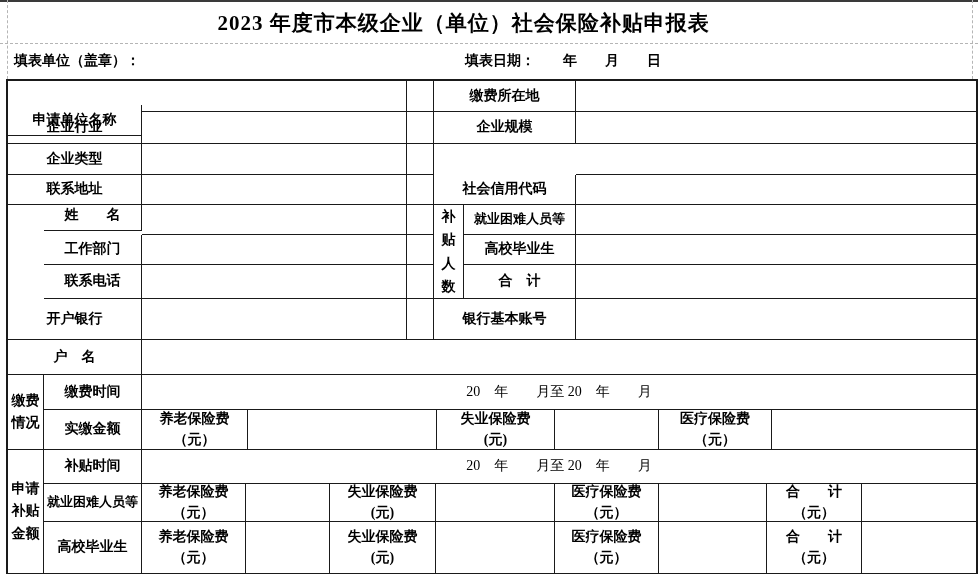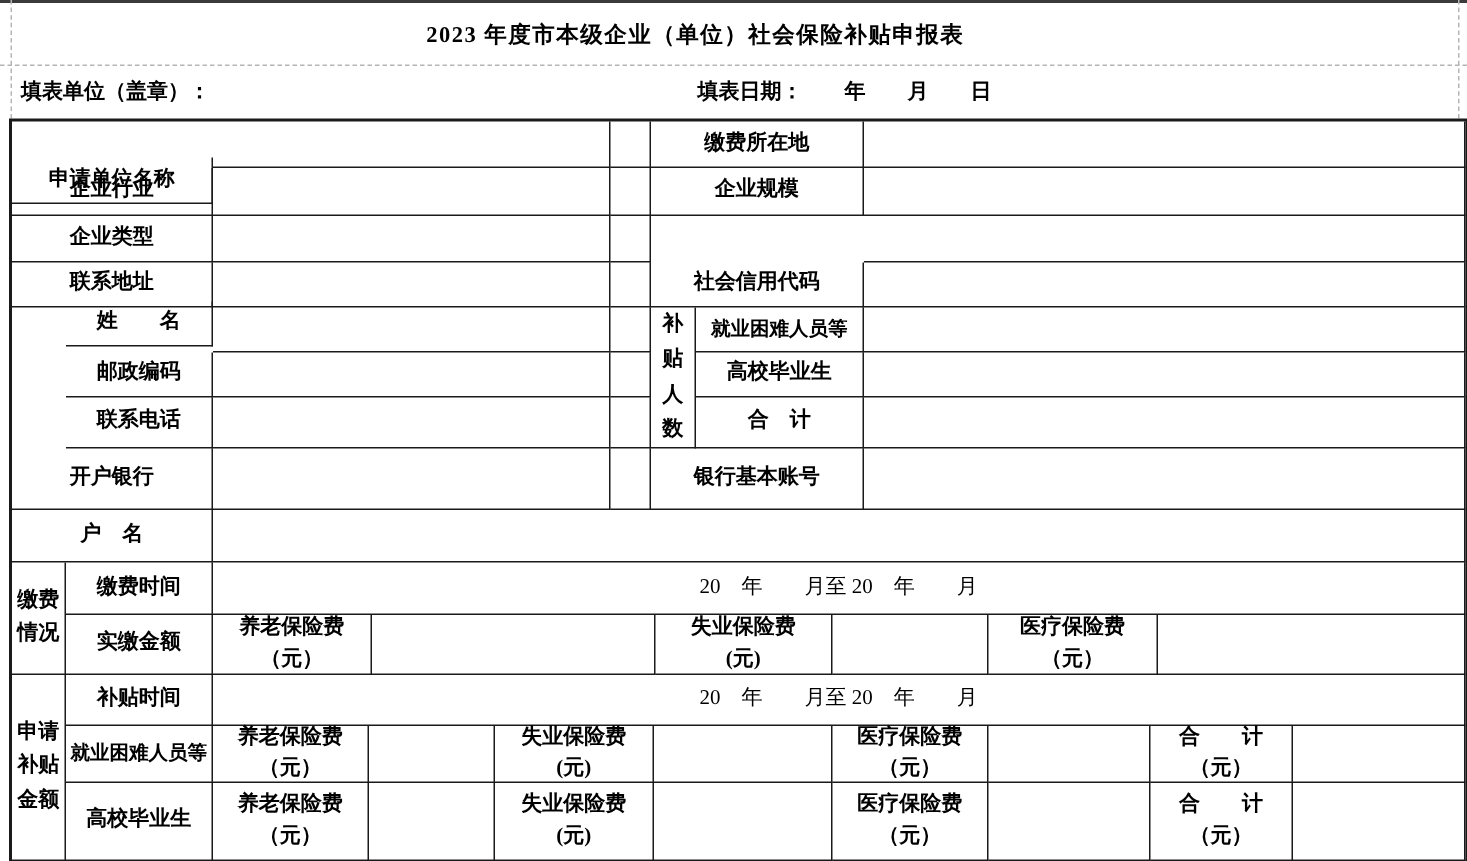--- a/index.html
+++ b/index.html
@@ -6,21 +6,21 @@
   #canvas{
     position:relative;width:978px;height:574px;background:#ffffff;overflow:hidden;
     font-family:"Liberation Serif","DejaVu Serif",serif;color:#000;
   }
   .topline{position:absolute;left:0;top:0;width:978px;height:2px;background:#3a3a3a;}
   .dash-h{position:absolute;left:0;top:43px;width:978px;height:0;border-top:1px dashed #b5b5b5;}
   .dash-v{position:absolute;top:0;height:79px;width:0;border-left:1px dashed #b5b5b5;}
   .title{
     position:absolute;left:0;top:7px;width:927px;height:32px;
     display:flex;align-items:center;justify-content:center;
-    font-size:15px;font-weight:bold;letter-spacing:1px;
+    font-size:21px;font-weight:bold;letter-spacing:1px;
   }
   .hdr{position:absolute;top:43px;height:36px;display:flex;align-items:center;
     font-size:14px;font-weight:bold;white-space:pre;}
   .tbl{position:absolute;left:6px;top:79px;width:969px;height:493px;
     border:2px solid #1a1a1a;box-sizing:content-box;}
   .c{
     position:absolute;box-sizing:border-box;
     border-right:1px solid #1a1a1a;border-bottom:1px solid #1a1a1a;
     display:flex;align-items:center;justify-content:center;
     text-align:center;font-size:14px;line-height:1.45;white-space:pre-line;
@@ -74,21 +74,21 @@
 贴
 人
 数</div>
 
     <div class="c bold" style="left:36px;top:120px;width:98px;height:30px;text-align:right;">姓　　名</div>
     <div class="c" style="left:134px;top:124px;width:265px;height:30px;"></div>
     <div class="c" style="left:399px;top:124px;width:27px;height:30px;"></div>
     <div class="c bold tight" style="left:456px;top:124px;width:112px;height:30px;">就业困难人员等</div>
     <div class="c" style="left:568px;top:124px;width:401px;height:30px;"></div>
 
-    <div class="c bold" style="left:36px;top:154px;width:98px;height:30px;">邮政编码</div>
+    <div class="c bold" style="left:36px;top:154px;width:98px;height:30px;">工作部门</div>
     <div class="c" style="left:134px;top:154px;width:265px;height:30px;"></div>
     <div class="c" style="left:399px;top:154px;width:27px;height:30px;"></div>
     <div class="c bold" style="left:456px;top:154px;width:112px;height:30px;">高校毕业生</div>
     <div class="c" style="left:568px;top:154px;width:401px;height:30px;"></div>
 
     <div class="c bold" style="left:36px;top:184px;width:98px;height:34px;">联系电话</div>
     <div class="c" style="left:134px;top:184px;width:265px;height:34px;"></div>
     <div class="c" style="left:399px;top:184px;width:27px;height:34px;"></div>
     <div class="c bold" style="left:456px;top:184px;width:112px;height:34px;">合　计</div>
     <div class="c" style="left:568px;top:184px;width:401px;height:34px;"></div>

